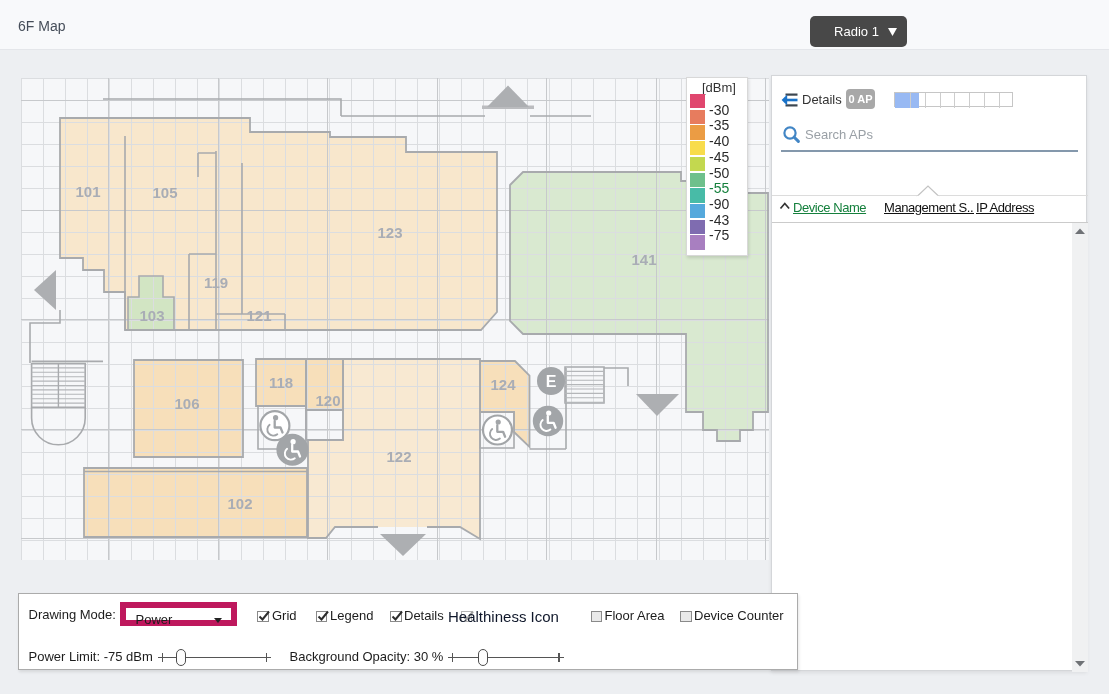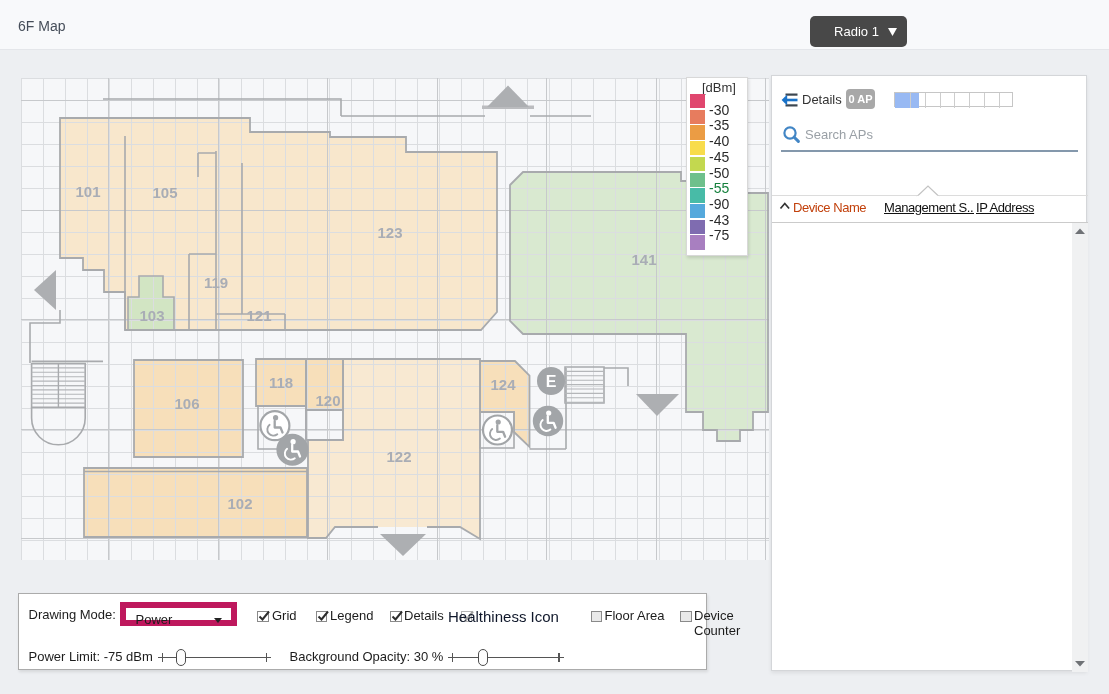--- a/index.html
+++ b/index.html
@@ -154,33 +154,33 @@
 <div style="position:absolute;left:33px;top:51px;font-size:13px;color:#9aa0a6">Search APs</div>
 <div style="position:absolute;left:9px;top:74px;width:297px;height:2px;background:#8498ac"></div>
 <div style="position:absolute;left:0;top:119px;width:316px;height:28px;border-top:1px solid #dcdcdc;border-bottom:1px solid #cbcbcb"></div>
 <svg width="24" height="12" viewBox="0 0 24 12" style="position:absolute;left:144px;top:108.5px">
 <path d="M1,11.5 L12,1 L23,11.5" fill="#ffffff" stroke="#c3c3c3" stroke-width="1.2"></path>
 <rect x="1" y="10.8" width="22" height="1.4" fill="#ffffff"></rect>
 </svg>
 <svg width="12" height="9" viewBox="0 0 12 9" style="position:absolute;left:7px;top:125px">
 <path d="M1.5,7.5 L5.8,2.5 L10.1,7.5" fill="none" stroke="#333" stroke-width="1.7"></path>
 </svg>
-<div style="position:absolute;left:21px;top:124px;font-size:13px;letter-spacing:-0.45px;color:#c2410c;">Device Name</div>
+<div style="position:absolute;left:21px;top:124px;font-size:13px;letter-spacing:-0.45px;color:#15803d;text-decoration:underline">Device Name</div>
 <div style="position:absolute;left:112px;top:124px;width:90px;font-size:13px;letter-spacing:-0.45px;color:#111;text-decoration:underline;white-space:nowrap;overflow:hidden">Management S...</div>
 <div style="position:absolute;left:204px;top:124px;font-size:13px;letter-spacing:-0.45px;color:#111;text-decoration:underline">IP Address</div>
 <div style="position:absolute;left:299.5px;top:147px;width:16.5px;height:449px;background:#f0f1f2">
 <svg width="12" height="7" viewBox="0 0 12 7" style="position:absolute;left:2px;top:5px">
         <path d="M1,6 L6,0.5 L11,6 Z" fill="#6f7276"></path>
       </svg>
 <svg width="12" height="7" viewBox="0 0 12 7" style="position:absolute;left:2px;bottom:5px">
         <path d="M1,1 L6,6.5 L11,1 Z" fill="#6f7276"></path>
       </svg>
 </div>
 </div>
-<div style="position:absolute;left:18px;top:593px;width:689px;height:77px;background:#fff;border:1px solid #ababab;box-shadow:1px 2px 3px rgba(0,0,0,0.10)">
+<div style="position:absolute;left:18px;top:593px;width:780px;height:77px;background:#fff;border:1px solid #ababab;box-shadow:1px 2px 3px rgba(0,0,0,0.10)">
 <div style="position:absolute;left:9.5px;top:8px;height:26px;line-height:26px;font-size:13px;color:#1c1c1c">Drawing Mode:</div>
 <div style="position:absolute;left:100.5px;top:8px;width:117px;height:24px;border:6px solid #be185d;background:#fff">
 <div style="position:absolute;left:10px;top:0;height:24px;line-height:24px;font-size:13px;color:#1c1c1c">Power</div>
 <svg width="8" height="5" viewBox="0 0 8 5" style="position:absolute;right:9px;top:10px">
         <path d="M0,0 L8,0 L4,5 Z" fill="#222"></path>
       </svg>
 </div>
 <div style="position:absolute;left:238px;top:16.5px;width:11.5px;height:11.5px;border:1px solid #8a8a8a;background:#fff">
       <svg width="14" height="14" viewBox="0 0 14 14" style="position:absolute;left:-1px;top:-3px">
         <path d="M2.5,7.5 L5.5,10.5 L12,2.5" fill="none" stroke="#2d2d2d" stroke-width="2"></path>

